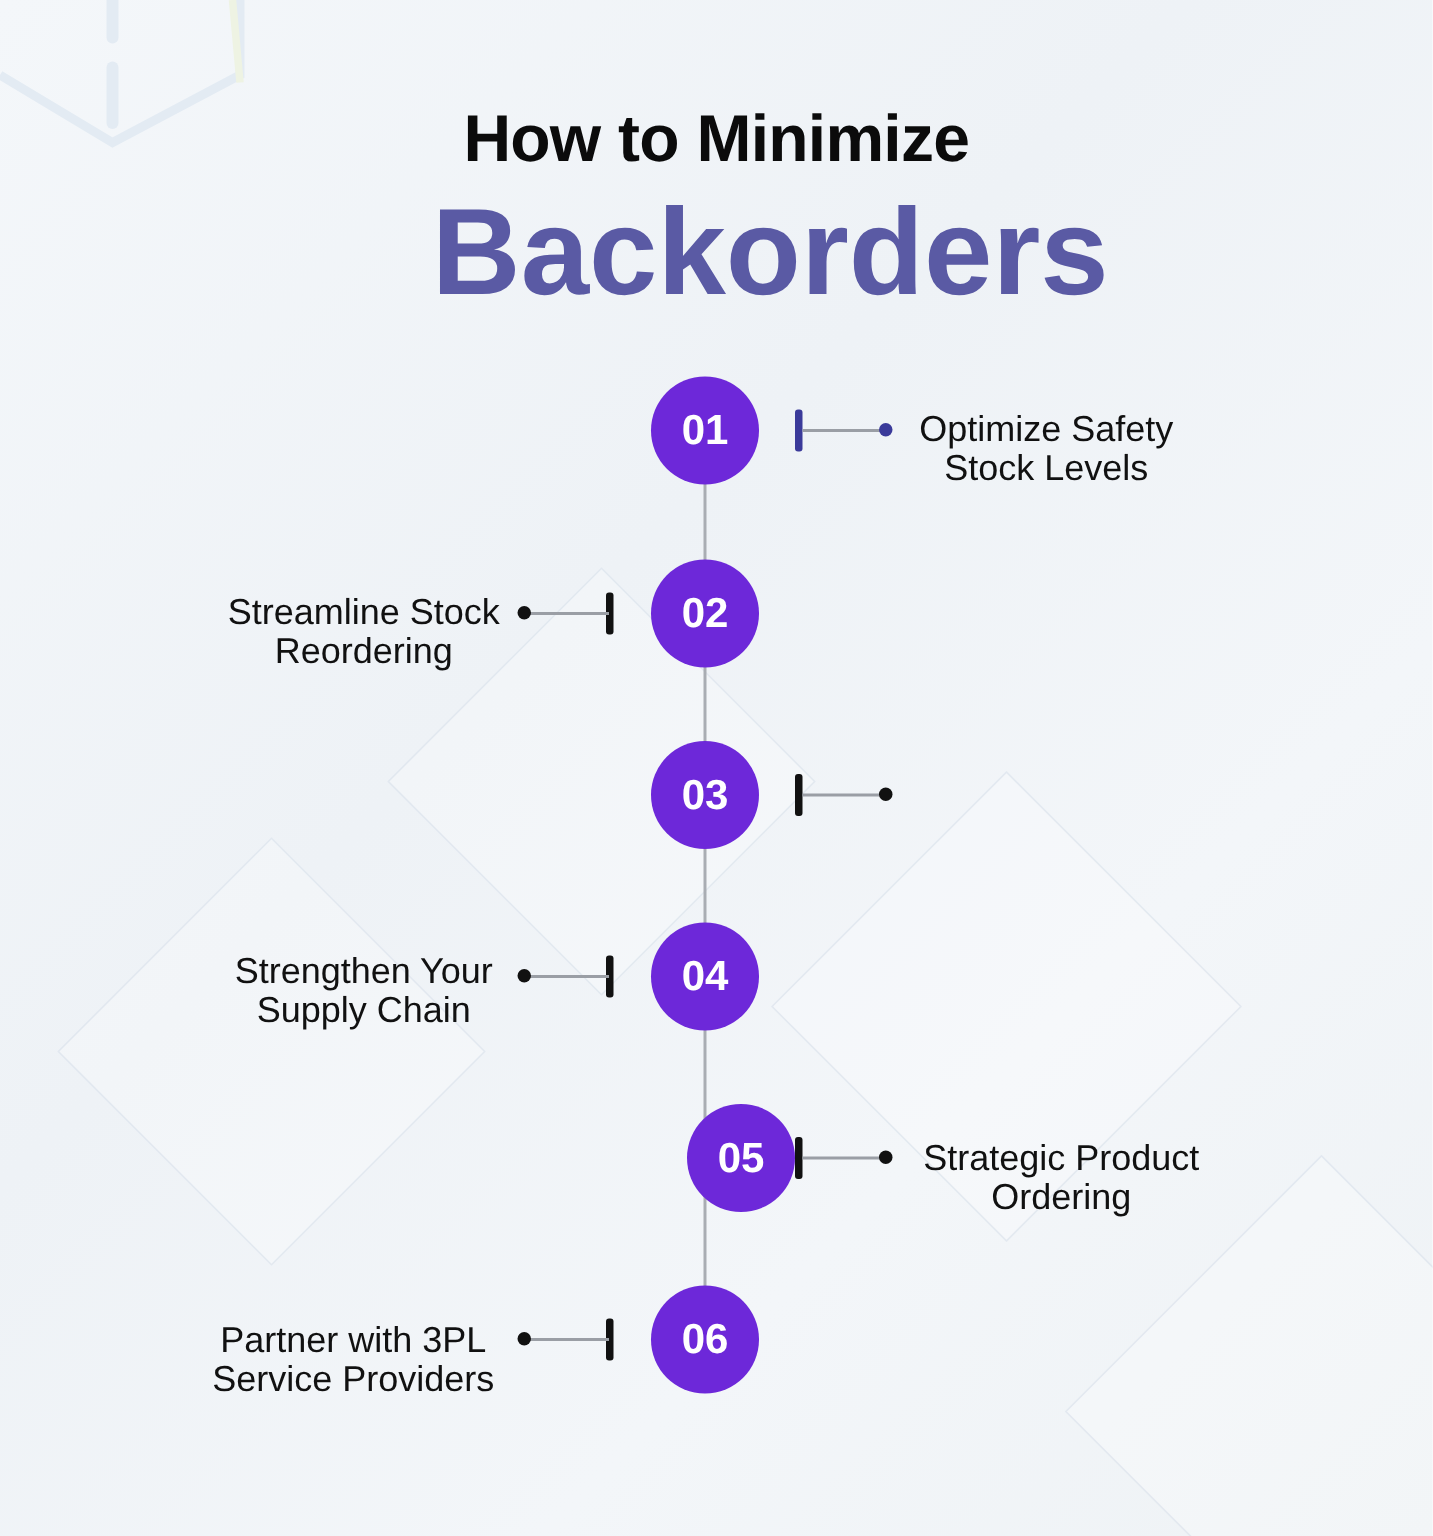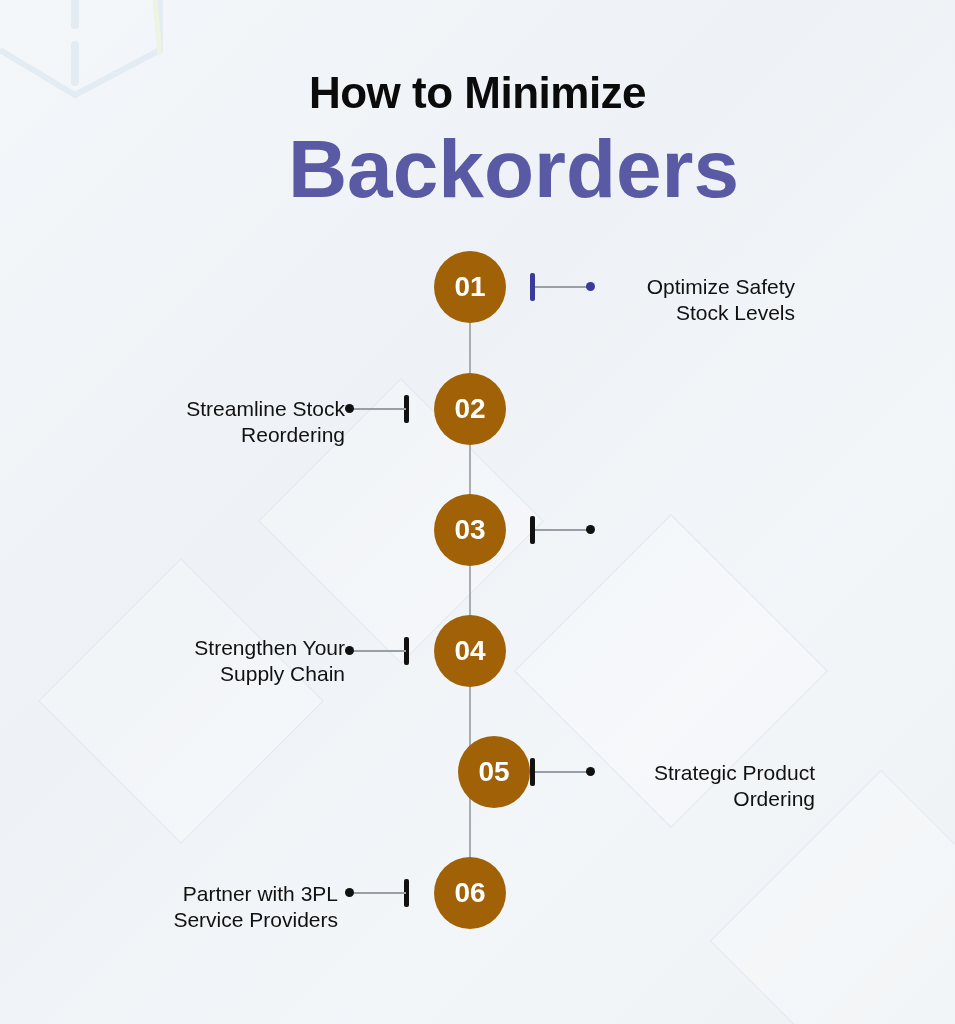--- a/index.html
+++ b/index.html
@@ -4,25 +4,25 @@
 <style>
   html, body { margin:0; padding:0; }
   body { width:955px; height:1024px; overflow:hidden; position:relative;
     background: linear-gradient(135deg, #f4f7fa 0%, #eef2f6 40%, #f3f6f9 70%, #eef2f5 100%);
     font-family: "Liberation Sans", sans-serif; }
   .bgshape { position:absolute; border:1px solid rgba(210,220,232,0.5); background:rgba(255,255,255,0.25); transform:rotate(45deg); }
   .logo { position:absolute; left:0; top:0; width:170px; height:110px; }
   .title1 { position:absolute; top:68px; left:0; width:955px; text-align:center; font-size:44px; font-weight:700; color:#0b0b0b; letter-spacing:-0.5px; }
   .title2 { position:absolute; top:122px; left:0; width:955px; text-align:center; font-size:82px; font-weight:700; color:#5a5aa4; letter-spacing:0px;padding-left:36px; }
   .vline { position:absolute; left:469px; top:300px; width:2px; height:600px; background:#a9adb3; }
-  .circle { position:absolute; width:72px; height:72px; border-radius:50%; background:#a16207; color:#fff; font-weight:700; font-size:28px; display:flex; align-items:center; justify-content:center; }
+  .circle { position:absolute; width:72px; height:72px; border-radius:50%; background:#6d28d9; color:#fff; font-weight:700; font-size:28px; display:flex; align-items:center; justify-content:center; }
   .bar { position:absolute; width:5px; height:28px; border-radius:2px; background:#111; }
   .conn { position:absolute; height:2px; background:#9a9ea5; }
   .dot { position:absolute; width:9px; height:9px; border-radius:50%; background:#111; }
-  .label { position:absolute; font-size:21px; color:#111; text-align:right; line-height:26px; }
+  .label { position:absolute; font-size:24px; color:#111; text-align:center; line-height:26px; }
 </style>
 </head>
 <body>
 
 <div class="bgshape" style="left:300px;top:420px;width:200px;height:200px;"></div>
 <div class="bgshape" style="left:560px;top:560px;width:220px;height:220px;"></div>
 <div class="bgshape" style="left:80px;top:600px;width:200px;height:200px;"></div>
 <div class="bgshape" style="left:760px;top:820px;width:240px;height:240px;"></div>
 
 <svg class="logo" viewBox="0 0 170 110">

